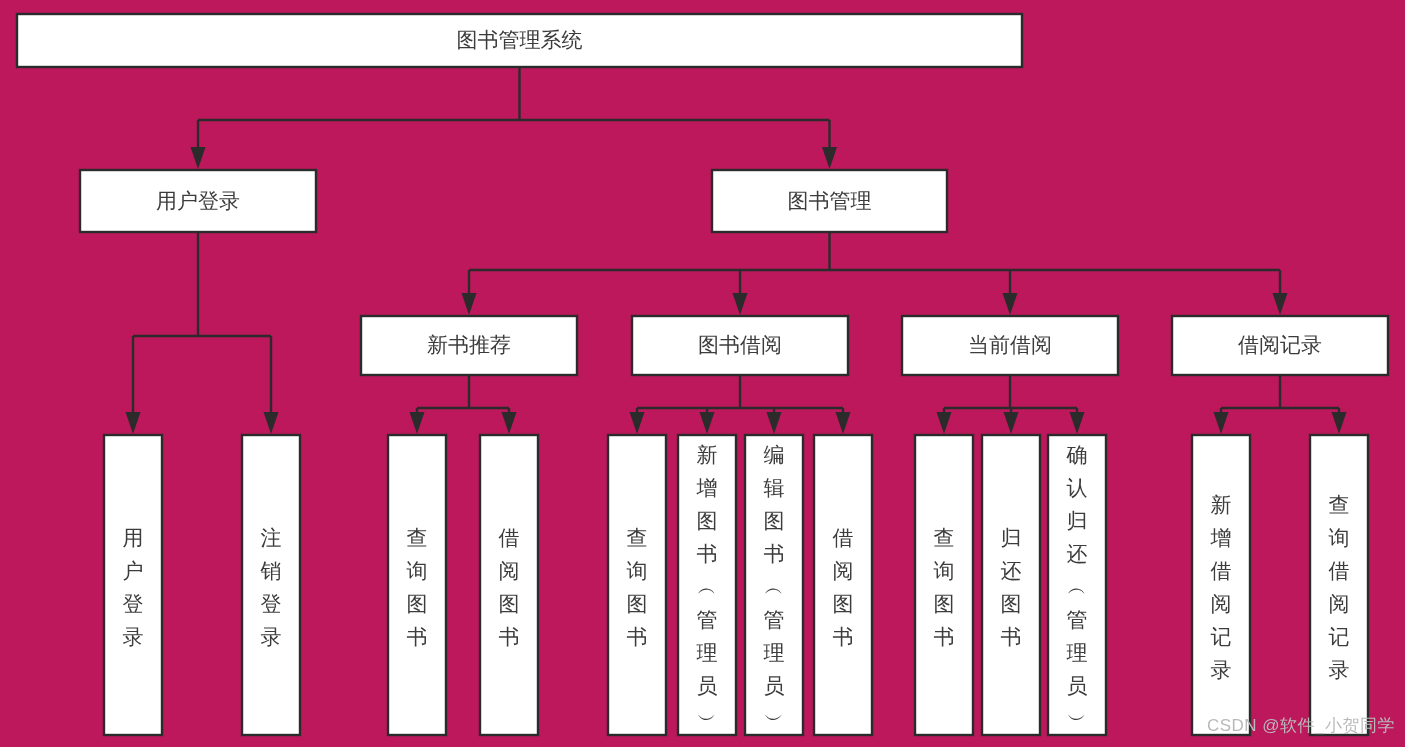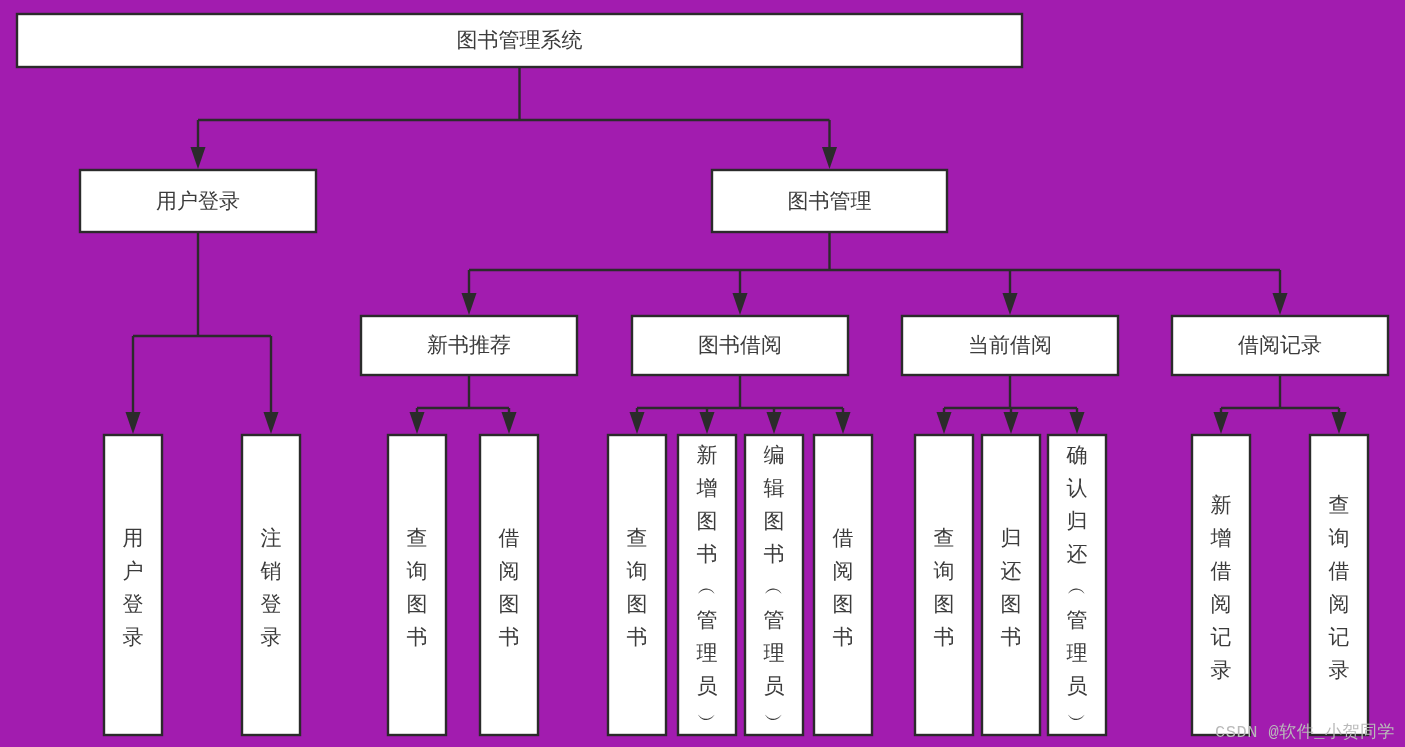--- a/index.html
+++ b/index.html
@@ -8,21 +8,21 @@
     padding: 0;
     background: #ffffff;
   }
   body {
     font-family: "Liberation Sans", "DejaVu Sans", sans-serif;
   }
   #diagram-root {
     position: relative;
     width: 1405px;
     height: 747px;
-    background: #a21caf;
+    background: #be185d;
     overflow: hidden;
   }
   svg.tree-canvas {
     position: absolute;
     left: 0;
     top: 0;
     width: 1405px;
     height: 747px;
     display: block;
   }
@@ -50,22 +50,22 @@
   }
   .node-label-v {
     fill: #3c3c3c;
     font-family: "Liberation Sans", "DejaVu Sans", sans-serif;
     font-size: 21px;
     text-anchor: middle;
   }
   .watermark-text {
     position: absolute;
     right: 10px;
-    bottom: 4px;
-    font-family: Liberation Mono, monospace;
+    bottom: 10px;
+    font-family: Liberation Sans, sans-serif;
     font-size: 17px;
     color: #b9b9b9;
     letter-spacing: 0.5px;
     white-space: nowrap;
     pointer-events: none;
   }
 </style>
 </head>
 <body>
 

